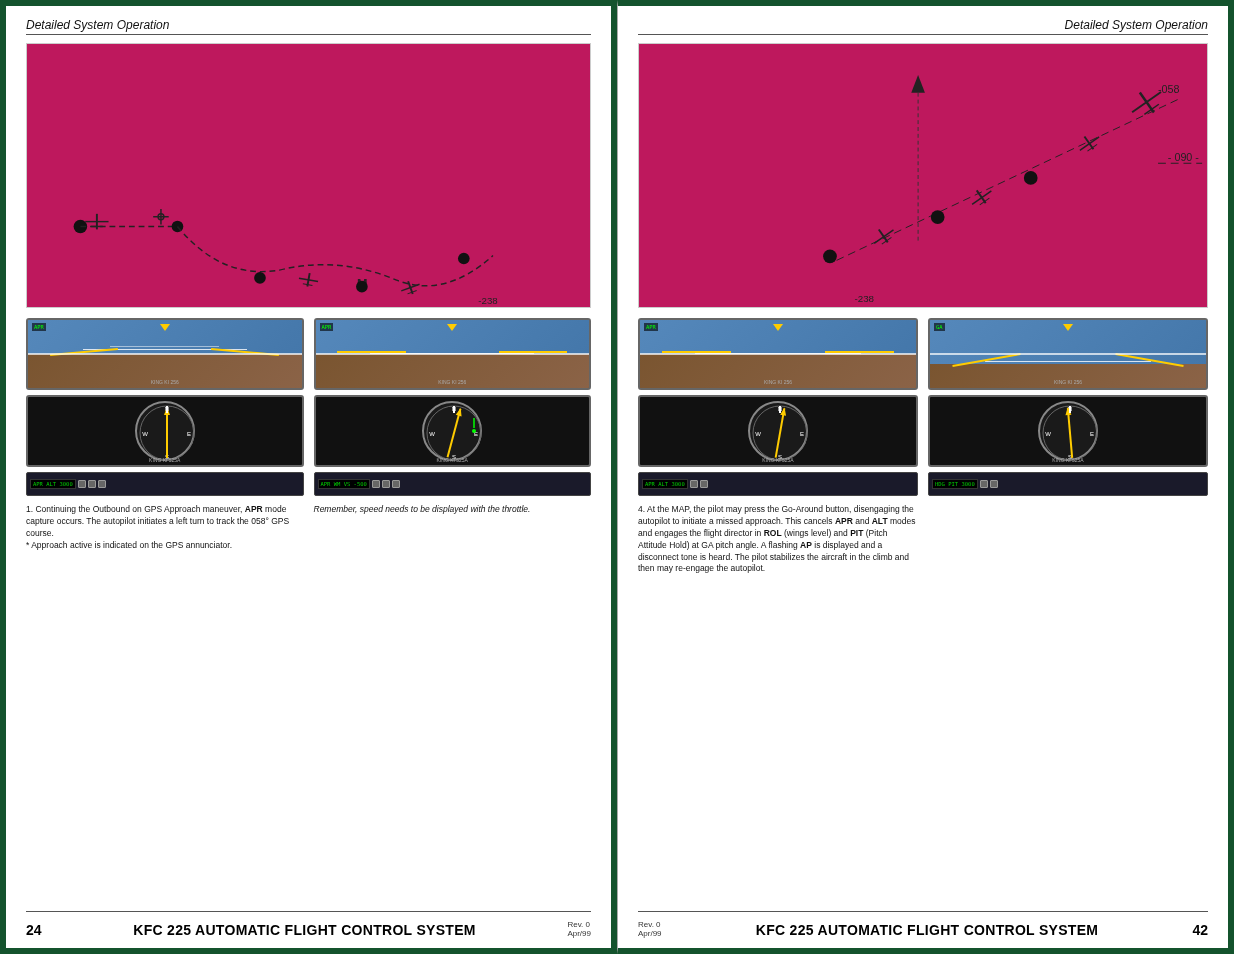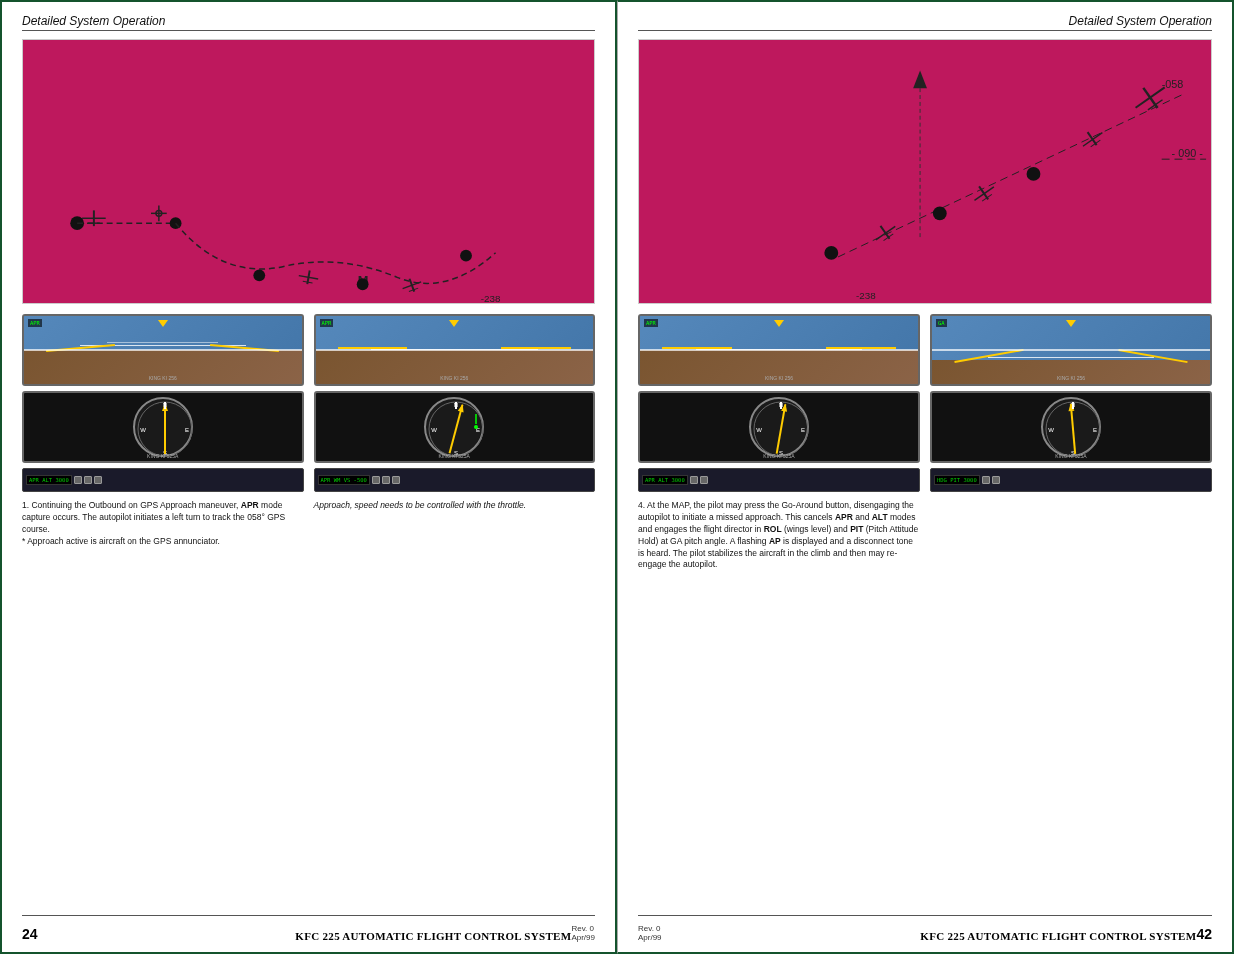--- a/index.html
+++ b/index.html
@@ -28,21 +28,21 @@
       height: 954px;
       overflow: hidden;
     }
 
     .half-page {
       width: 617px;
       height: 954px;
       padding: 12px 20px 10px 20px;
       display: flex;
       flex-direction: column;
-      border: 2px solid #14532d;
+      border: 6px solid #14532d;
       position: relative;
       background: #fff;
     }
 
     .half-page-right {
       border-left: 1px solid #aaa;
     }
 
     .page-header-line {
       display: flex;
@@ -169,25 +169,24 @@
       padding-top: 8px;
     }
 
     .page-num {
       font-size: 14px;
       font-weight: bold;
     }
 
     .footer-center {
       flex: 1;
-      text-align: right;
-      font-size: 11px;
+      text-align: center;
+      font-size: 14px;
       font-weight: bold;
       letter-spacing: 0.3px;
-      font-family: Liberation Serif, serif;
     }
 
     .rev-text {
       font-size: 8px;
       text-align: left;
       color: #333;
     }
 
   </style>
 </head>
@@ -329,24 +328,24 @@
           <div class="cp-small-btn"></div>
           <div class="cp-small-btn"></div>
           <div class="cp-small-btn"></div>
         </div>
       </div>
     </div>
 
     <div style="display:grid;grid-template-columns:1fr 1fr;gap:10px;flex:1;">
       <div class="caption-col">
         <p><span>1. Continuing the Outbound on GPS Approach maneuver, <b>APR</b> mode capture occurs. The autopilot initiates a left turn to track the 058° GPS course.</span></p>
-        <p><span>* Approach active is aircraft on the GPS annunciator.</span></p>
+        <p><span>* Approach active is indicated on the GPS annunciator.</span></p>
       </div>
       <div class="caption-col">
-        <p><em>Approach, speed needs to be controlled with the throttle.</em></p>
+        <p><em>Remember, speed needs to be displayed with the throttle.</em></p>
       </div>
     </div>
 
     <div class="footer-row">
       <span class="page-num">24</span>
       <div class="footer-center">
         <div>KFC 225 AUTOMATIC FLIGHT CONTROL  SYSTEM</div>
       </div>
       <div class="rev-text">
         <div>Rev. 0</div>

